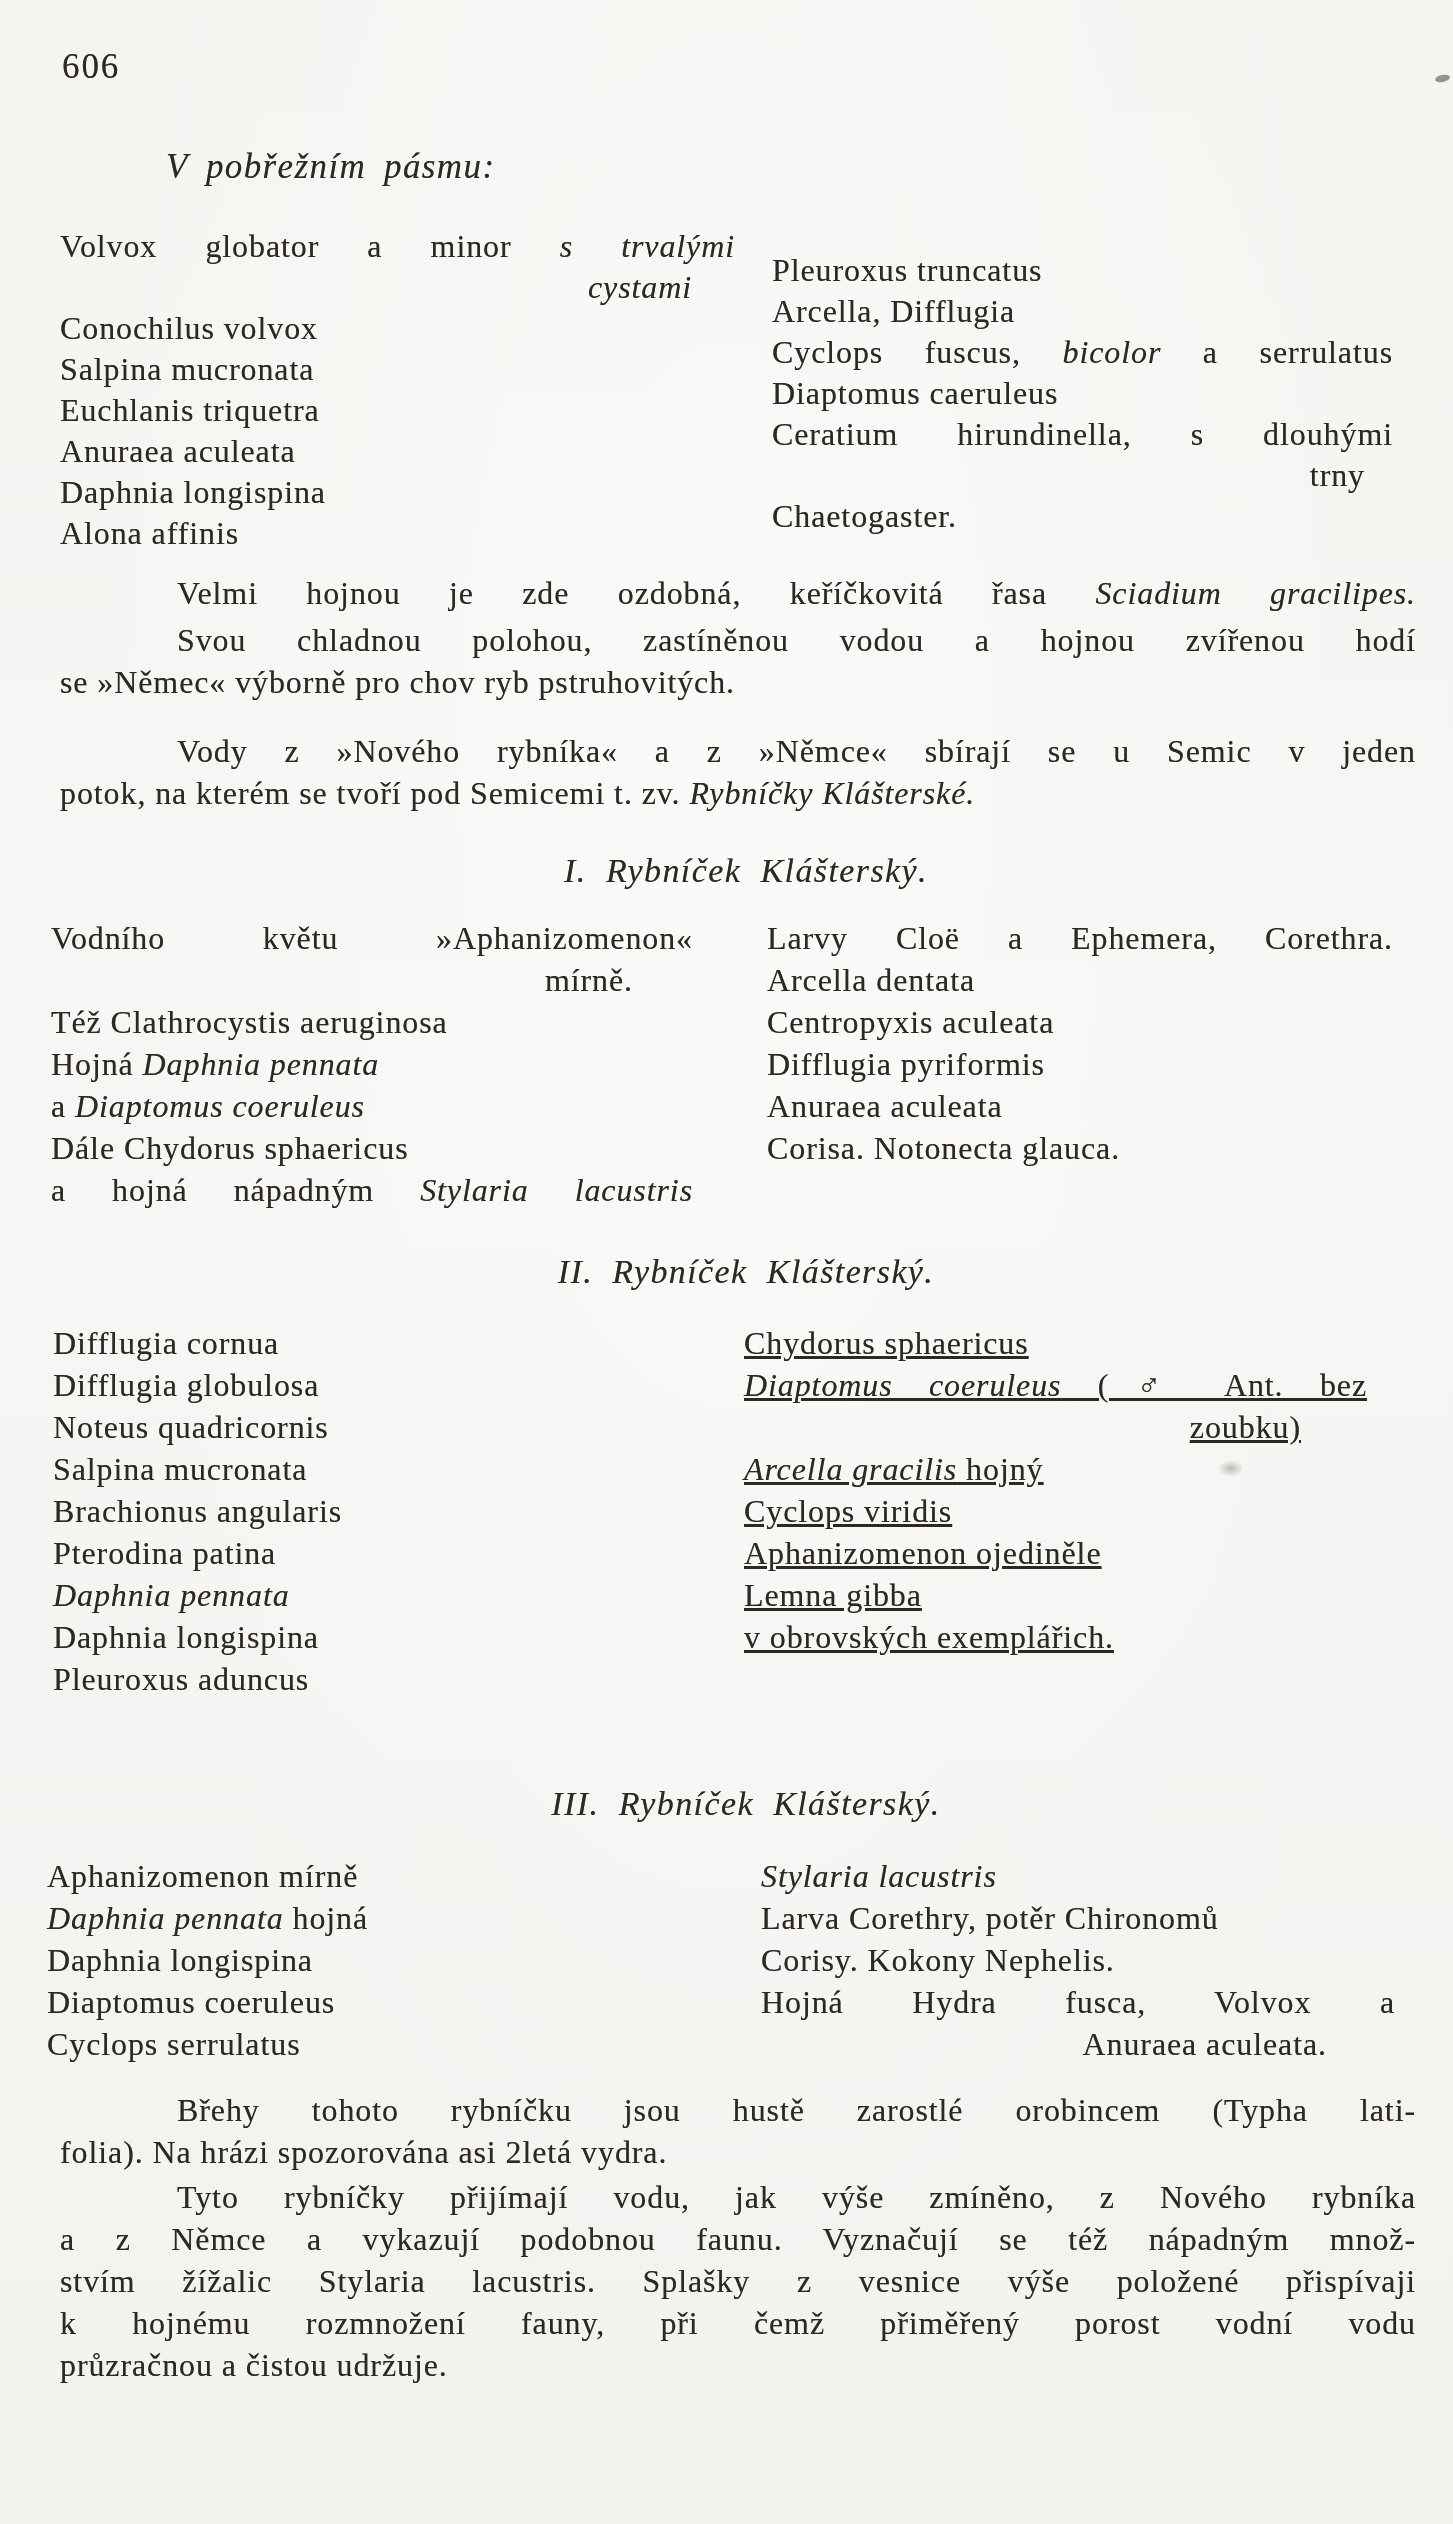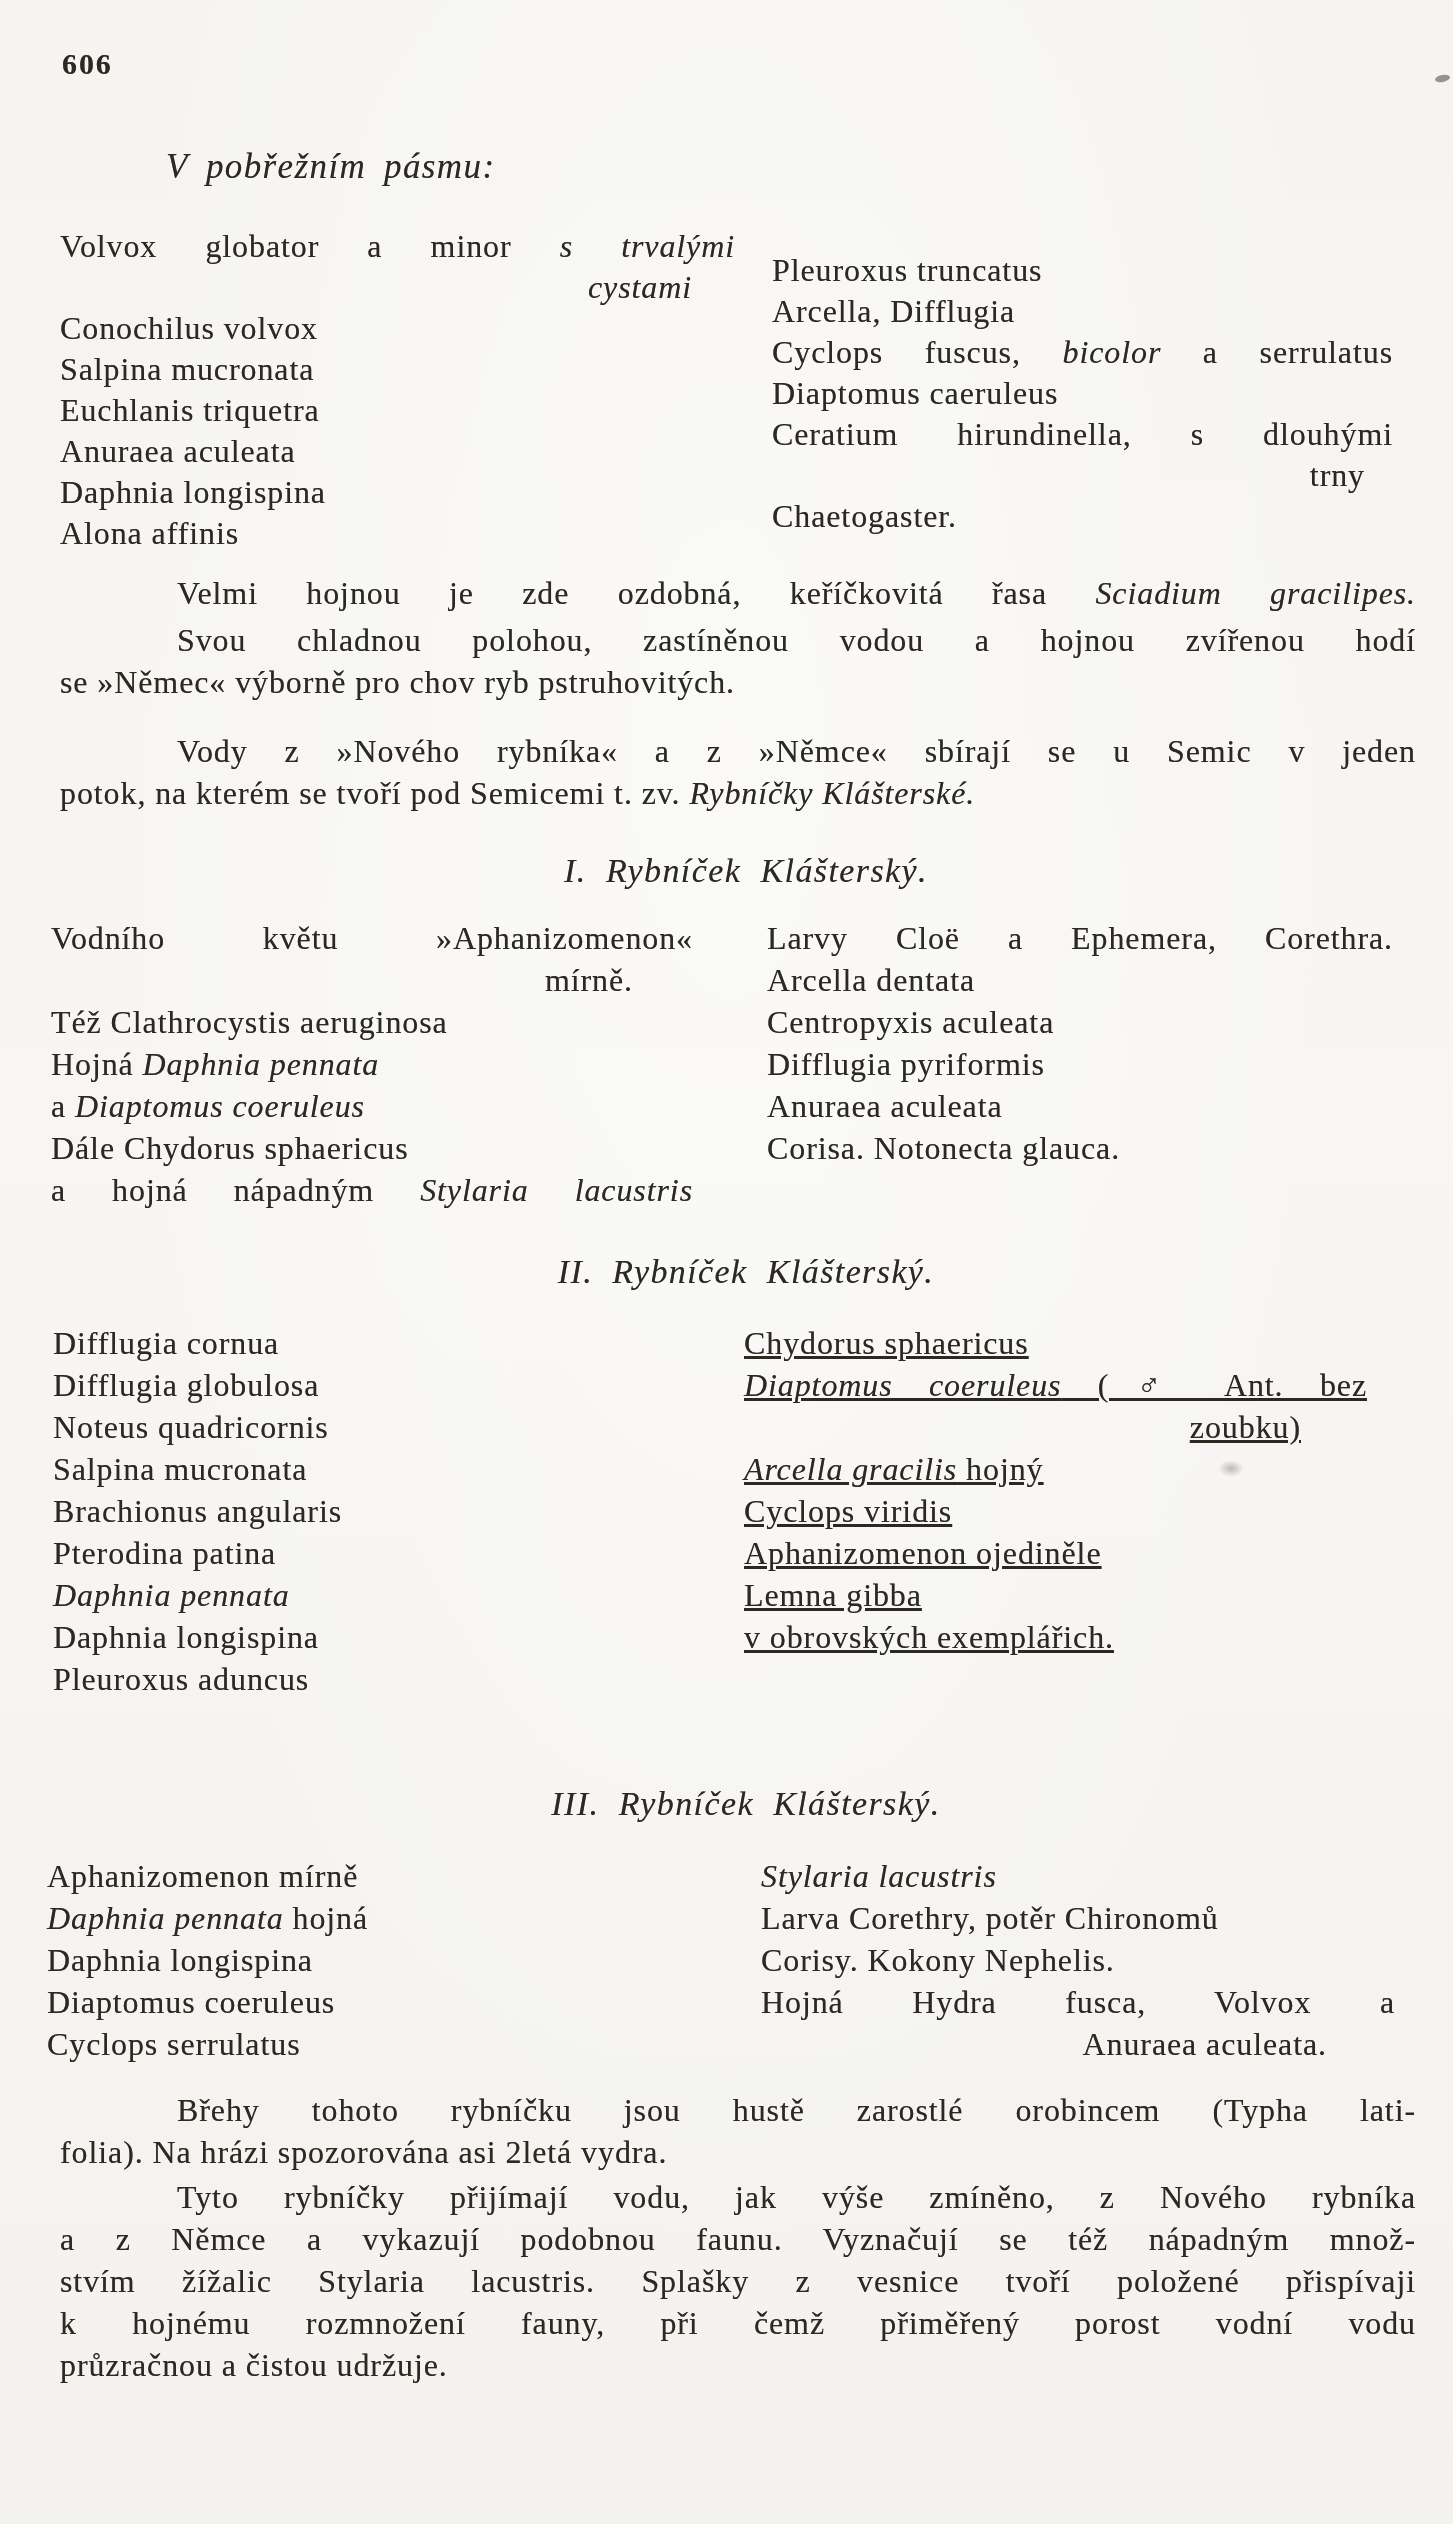--- a/index.html
+++ b/index.html
@@ -8,21 +8,21 @@
     font-family:"Liberation Serif","DejaVu Serif",serif;
     color:#2c2822;
     letter-spacing:0.9px;
     background:
       radial-gradient(ellipse at 50% 30%, rgba(255,255,255,.45), rgba(255,255,255,0) 65%),
       linear-gradient(180deg,#f5f4f1 0%,#f7f6f4 45%,#f3f2ef 100%);
     text-shadow:0 0 0.6px rgba(46,42,36,.55);
   }
   .page *{box-sizing:border-box;}
 
-  .pageno{position:absolute;left:62px;top:47px;font-size:30px;font-weight:700;letter-spacing:1.9px;}
+  .pageno{position:absolute;left:62px;top:47px;font-size:35px;font-weight:400;letter-spacing:1.9px;}
 
   .h-intro{position:absolute;left:166px;top:147px;font-size:35px;font-style:italic;
            letter-spacing:1.4px;word-spacing:7.6px;}
 
   .sec-h{position:absolute;left:19px;top:0;width:1454px;text-align:center;
          font-size:34px;font-style:italic;letter-spacing:1.4px;word-spacing:9.4px;}
   .h-p1{top:852px}.h-p2{top:1253px}.h-p3{top:1785px}
 
   .list{position:absolute;left:0;width:1454px;font-size:32px;}
   .col{position:absolute;top:0;}
@@ -176,19 +176,19 @@
       </div>
   </div>
 
   <div class="para p-brehy">
       <div class="ln fill ind"><span>Břehy tohoto rybníčku jsou hustě zarostlé orobincem (Typha lati-</span></div>
       <div class="ln"><span>folia). Na hrázi spozorována asi 2letá vydra.</span></div>
     </div>
   <div class="para p-tyto">
       <div class="ln fill ind"><span>Tyto rybníčky přijímají vodu, jak výše zmíněno, z Nového rybníka</span></div>
       <div class="ln fill"><span>a z Němce a vykazují podobnou faunu. Vyznačují se též nápadným množ-</span></div>
-      <div class="ln fill"><span>stvím žížalic Stylaria lacustris. Splašky z vesnice tvoří položené přispívaji</span></div>
+      <div class="ln fill"><span>stvím žížalic Stylaria lacustris. Splašky z vesnice výše položené přispívaji</span></div>
       <div class="ln fill"><span>k hojnému rozmnožení fauny, při čemž přiměřený porost vodní vodu</span></div>
       <div class="ln"><span>průzračnou a čistou udržuje.</span></div>
     </div>
 
 </div>
 
 
 </body></html>

